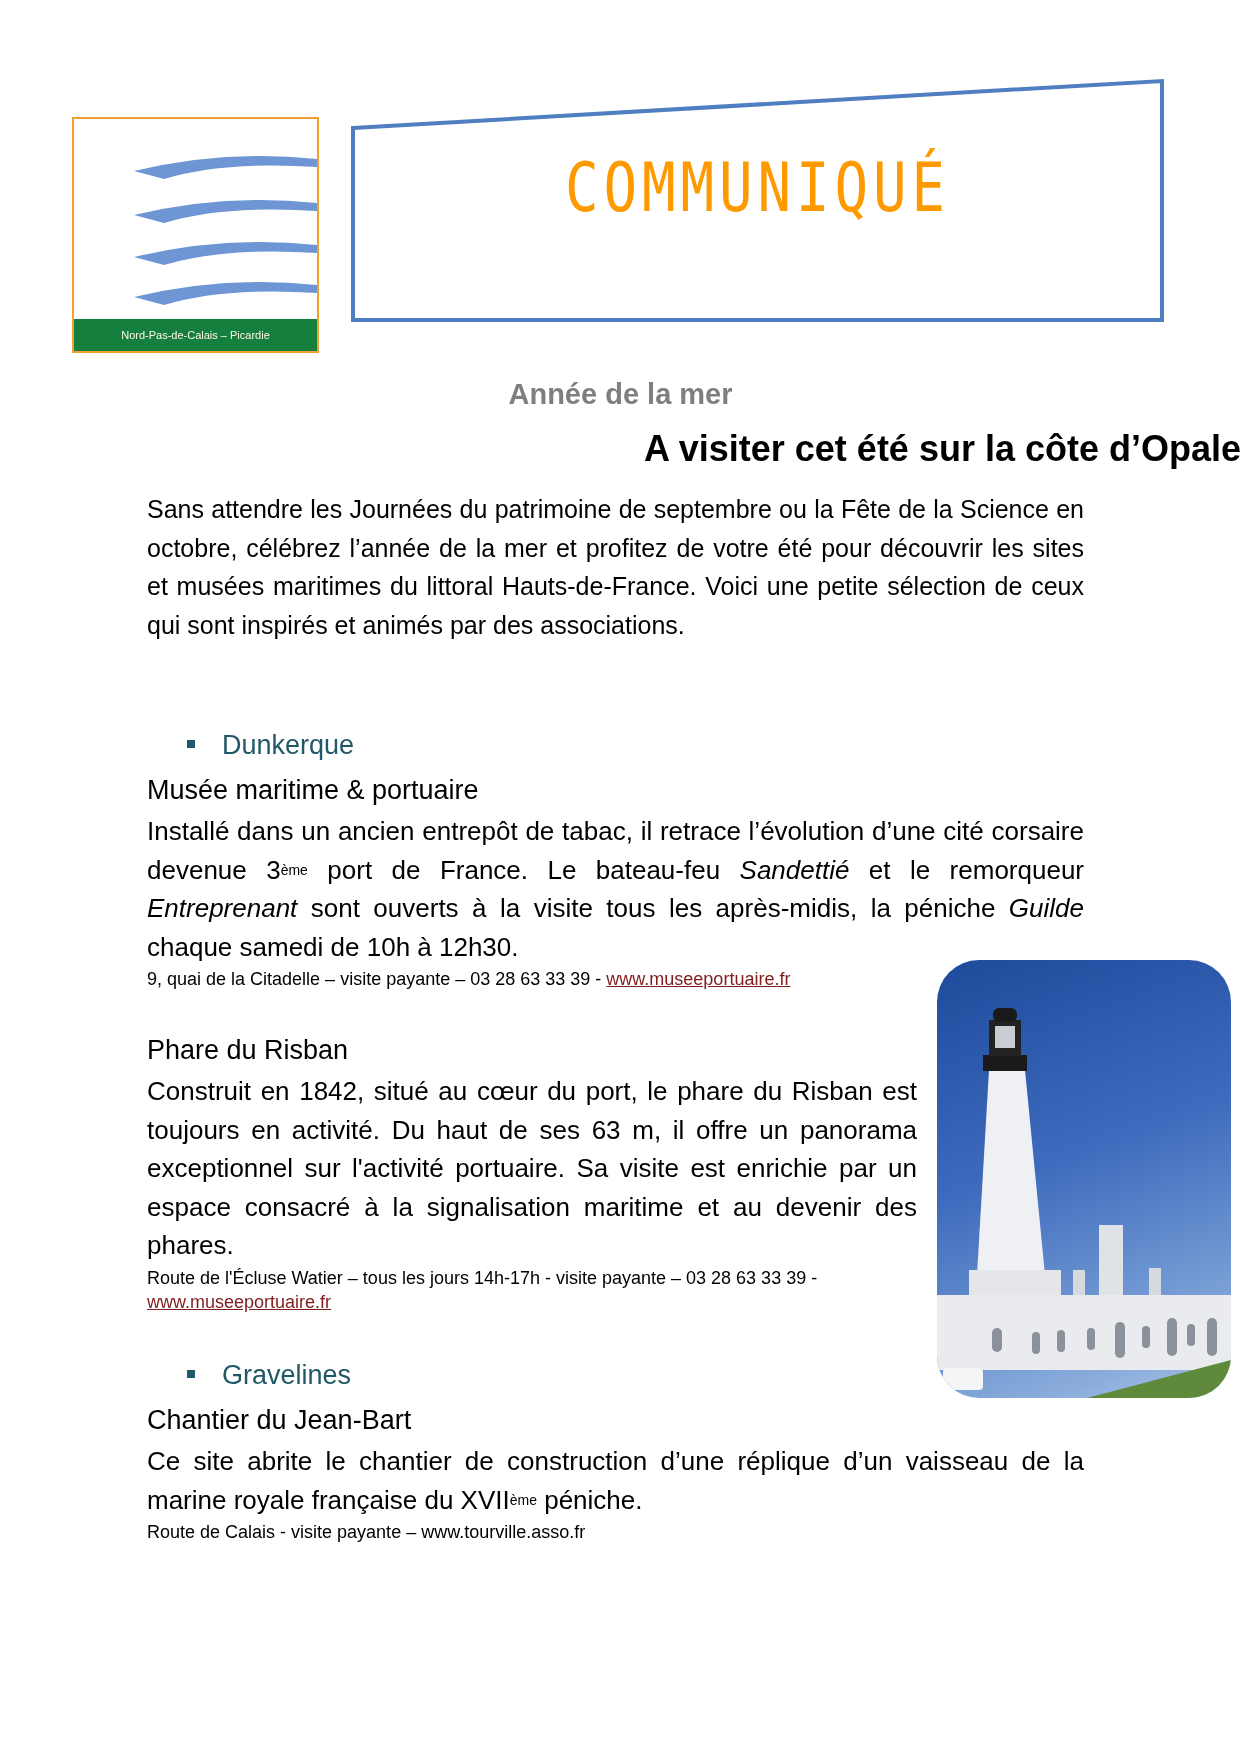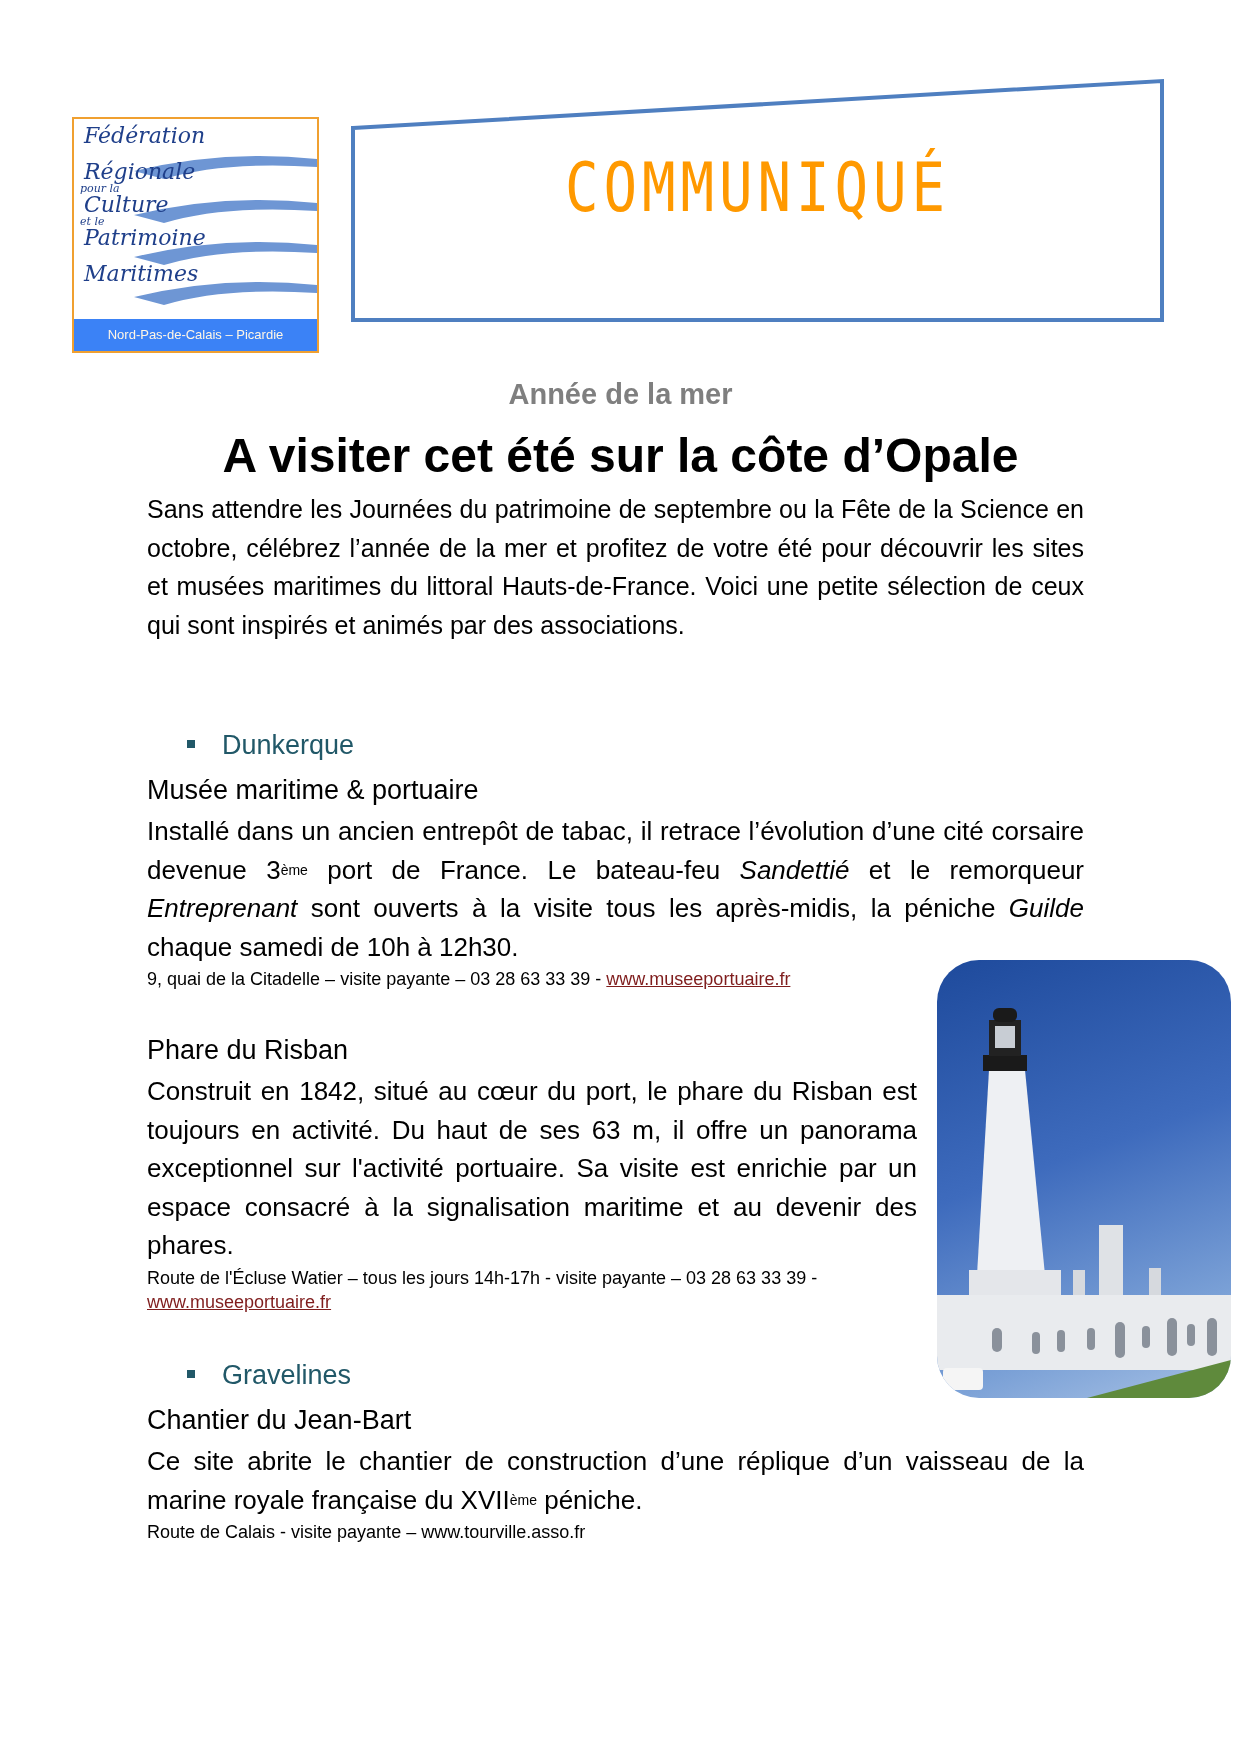--- a/index.html
+++ b/index.html
@@ -7,34 +7,34 @@
          font-family:"Liberation Sans", sans-serif; color:#000; }
 
   
   .logo { position:absolute; left:72px; top:117px; width:247px; height:236px;
           border:2px solid #f0a030; box-sizing:border-box; background:#fff; overflow:hidden; }
   .logo .words { position:absolute; left:10px; top:6px; z-index:2;
                  font-family:"DejaVu Serif", serif; font-style:italic; color:#1f3f8a; }
   .logo .w { display:block; font-size:22px; line-height:22px; }
   .logo .small { display:block; font-size:11px; line-height:11px; margin-left:-4px; }
   .logo .waves { position:absolute; left:0; top:0; width:243px; height:200px; z-index:1; }
-  .logo .band { position:absolute; left:0; bottom:0; width:100%; height:32px; background:#3b82f6;
-                color:#fff6e6; font-size:13px; text-align:center; line-height:32px; }
+  .logo .band { position:absolute; left:0; bottom:0; width:100%; height:32px; background:#15803d;
+                color:#fff6e6; font-size:11px; text-align:center; line-height:32px; }
 
   
   .frame { position:absolute; left:350px; top:78px; width:815px; height:245px; }
   .frame svg { position:absolute; left:0; top:0; }
   .frame .title { position:absolute; left:0; top:70px; width:100%; text-align:center;
                   font-family:"DejaVu Sans Mono", monospace; font-size:68px; color:#ff9900;
                   letter-spacing:6px; transform:scaleX(0.82); font-weight:normal; }
 
   .sub { position:absolute; left:0; width:100%; top:378px; text-align:center;
          font-size:29px; font-weight:bold; color:#7f7f7f; }
-  .headline { position:absolute; left:0; width:100%; top:428px; text-align:center;
-              font-size:48px; font-weight:bold; color:#000; }
+  .headline { position:absolute; left:0; width:100%; top:428px; text-align:right;
+              font-size:36px; font-weight:bold; color:#000; }
 
   .content { position:absolute; left:147px; width:937px; }
   .intro { top:490px; font-size:25px; font-weight:normal; line-height:38.5px; text-align:justify; }
 
   .city { position:absolute; left:187px; font-size:27px; color:#215868; font-weight:normal; }
   .city .bullet { display:inline-block; width:8px; height:8px; background:#215868;
                   margin-right:27px; vertical-align:middle; position:relative; top:-3px; }
 
   .site-title { position:absolute; left:147px; font-size:27px; color:#000; }
   .para { position:absolute; left:147px; font-size:26px; line-height:38.5px; text-align:justify; }
@@ -50,29 +50,20 @@
 </head>
 <body>
 
 <div class="logo">
   <svg class="waves" viewBox="0 0 243 200" width="243" height="200">
     <path d="M60 52 Q150 30 243 40 L243 48 Q150 42 90 60 Z" fill="#6e96d4"></path>
     <path d="M60 96 Q150 74 243 84 L243 92 Q150 86 90 104 Z" fill="#6e96d4"></path>
     <path d="M60 138 Q150 116 243 126 L243 134 Q150 128 90 146 Z" fill="#6e96d4"></path>
     <path d="M60 178 Q150 156 243 166 L243 174 Q150 168 90 186 Z" fill="#6e96d4"></path>
   </svg>
-  <div class="words">
-    <span class="w">Fédération</span>
-    <span class="w" style="margin-top:14px">Régionale</span>
-    <span class="small">pour la</span>
-    <span class="w">Culture</span>
-    <span class="small">et le</span>
-    <span class="w">Patrimoine</span>
-    <span class="w" style="margin-top:14px">Maritimes</span>
-  </div>
   <div class="band">Nord-Pas-de-Calais – Picardie</div>
 </div>
 
 <div class="frame">
   <svg width="815" height="245" viewBox="0 0 815 245">
     <polygon points="3,50 812,3 812,242 3,242" fill="none" stroke="#4f7fc0" stroke-width="4"></polygon>
   </svg>
   <div class="title">COMMUNIQUÉ</div>
 </div>
 

